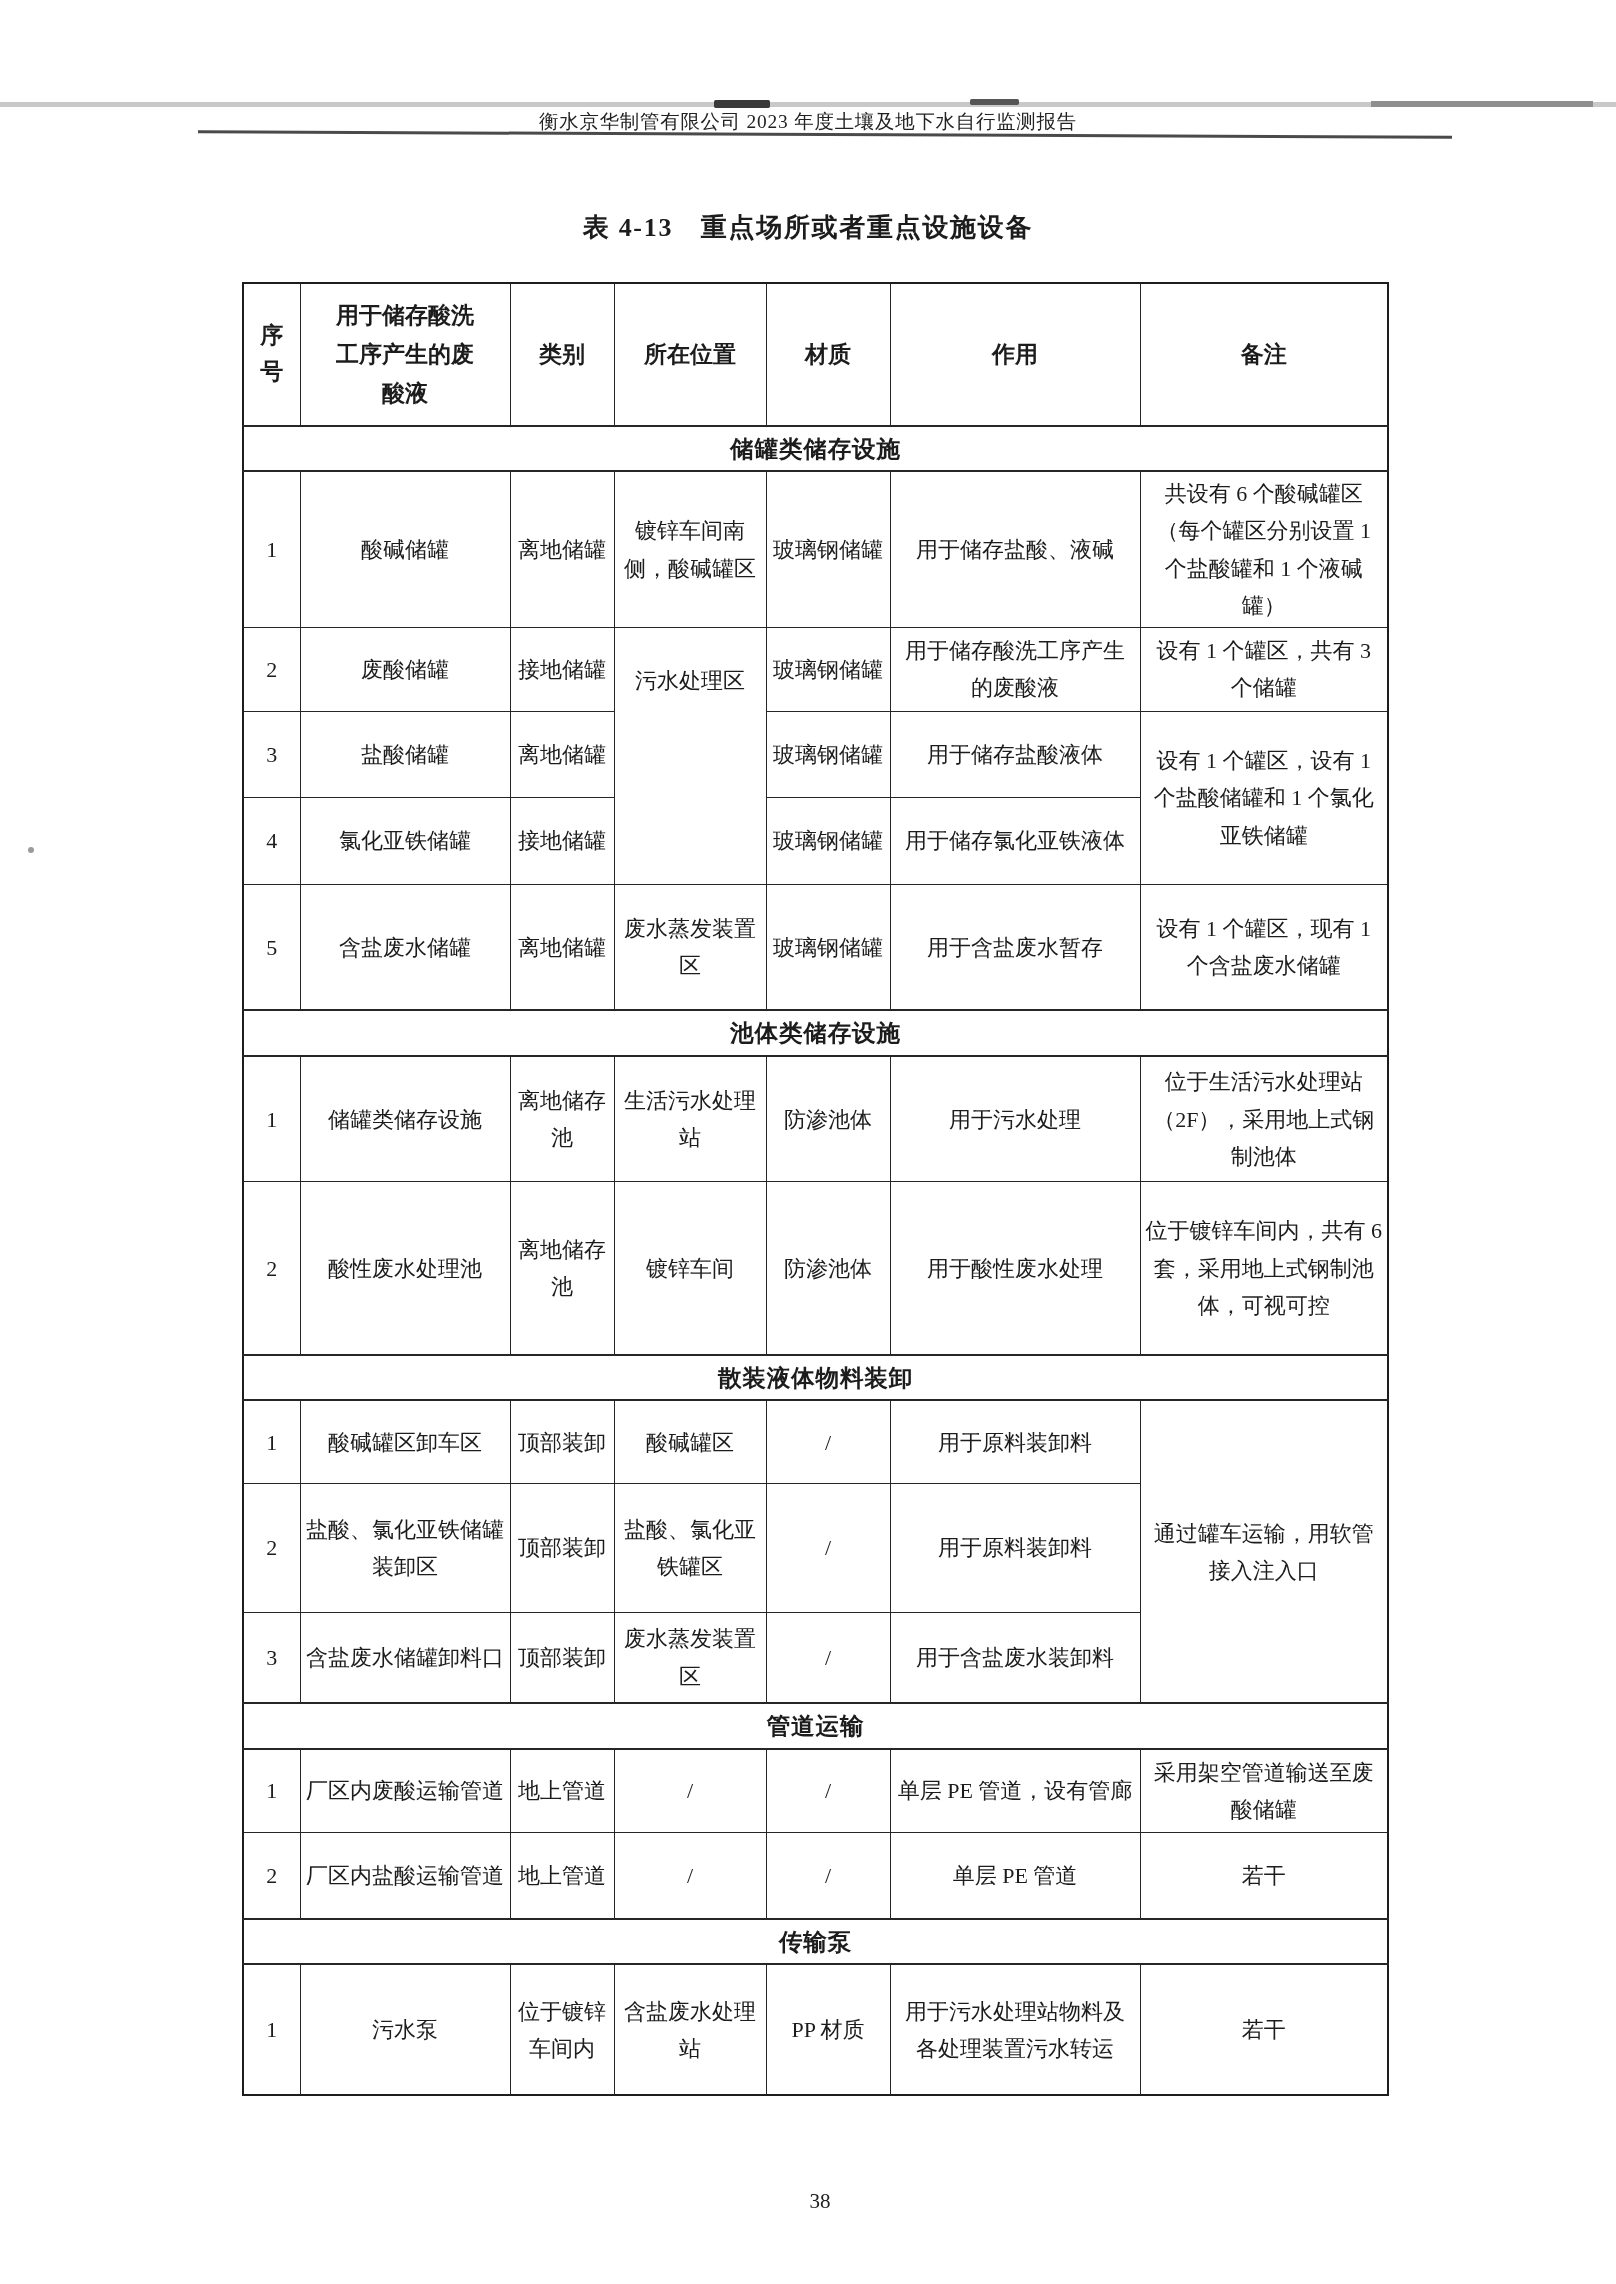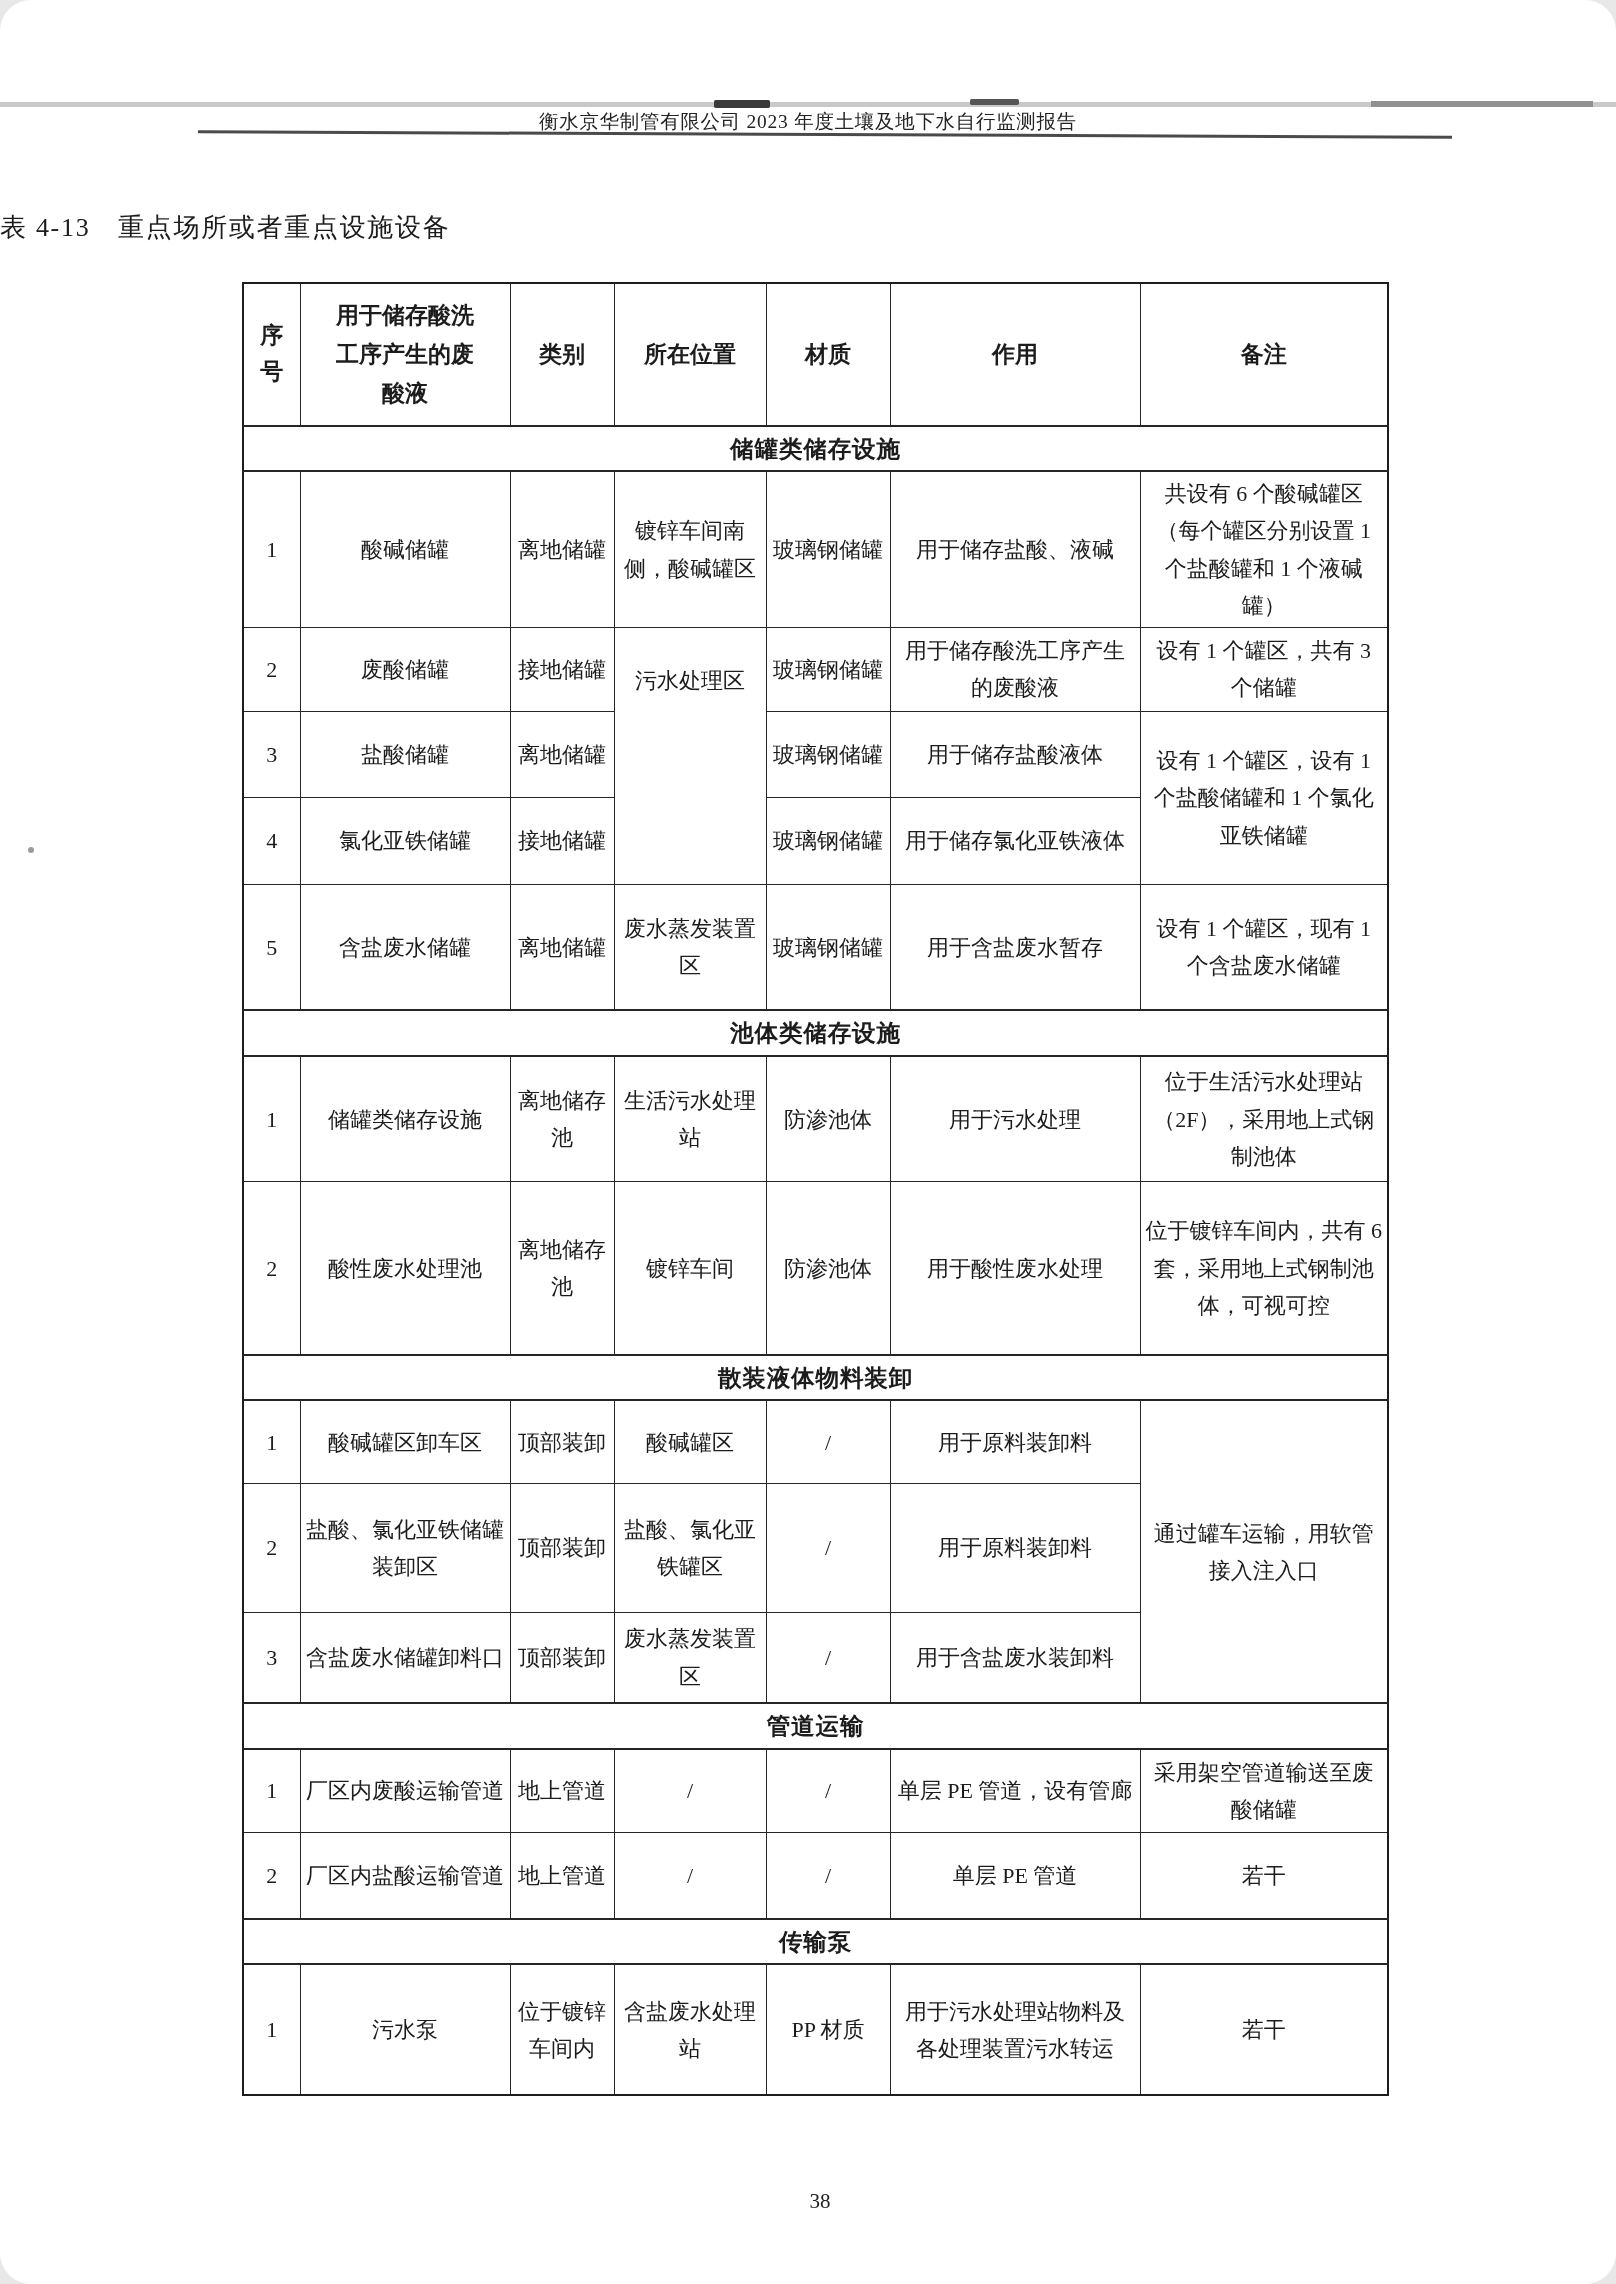--- a/index.html
+++ b/index.html
@@ -3,35 +3,34 @@
 <meta charset="utf-8">
 <style>
   html,body{margin:0;padding:0;background:#e8e8e8;}
   .page{
     position:relative;
     width:1616px;height:2284px;
     background:#ffffff;
     font-family:"Liberation Serif","DejaVu Serif",serif;
     color:#1c1c1c;
     overflow:hidden;
-    border-radius:31px;
   }
   
   .scan-band{position:absolute;top:102px;left:0;width:1616px;height:5px;background:#c9c9c9;}
   .scan-band-dark{position:absolute;top:101px;left:1371px;width:222px;height:5.9px;background:#8f8f8f;}
   .smudge-a{position:absolute;top:100px;left:714px;width:56px;height:7.6px;background:#3a3a3a;border-radius:1.7px;}
   .smudge-b{position:absolute;top:99px;left:970px;width:49px;height:5.9px;background:#555;border-radius:1.7px;}
   .header-rule{position:absolute;top:133px;left:198px;width:1254px;height:2.5px;background:#4a4a4a;transform:rotate(0.25deg);}
   .doc-header{
     position:absolute;top:108px;left:0;width:100%;
     text-align:center;font-size:19.4px;letter-spacing:0.8px;color:#222;
   }
   .table-title{
     position:absolute;top:210px;left:0;width:100%;
-    text-align:left;font-size:26px;font-weight:normal;letter-spacing:1.7px;
+    text-align:center;font-size:26px;font-weight:bold;letter-spacing:1.7px;
   }
   table.facilities{
     position:absolute;top:282px;left:242px;
     width:1145px;
     border-collapse:collapse;table-layout:fixed;
     font-size:22px;line-height:1.7;
   }
   table.facilities td,table.facilities th{
     border:1.7px solid #262626;
     text-align:center;vertical-align:middle;

